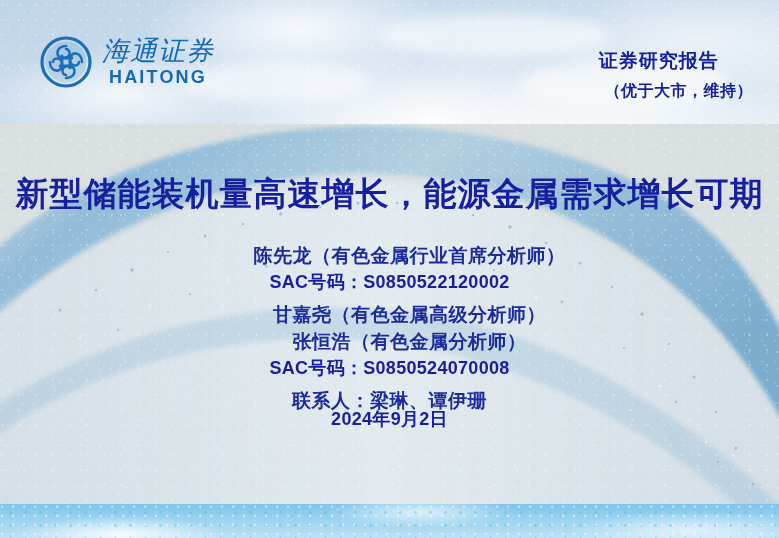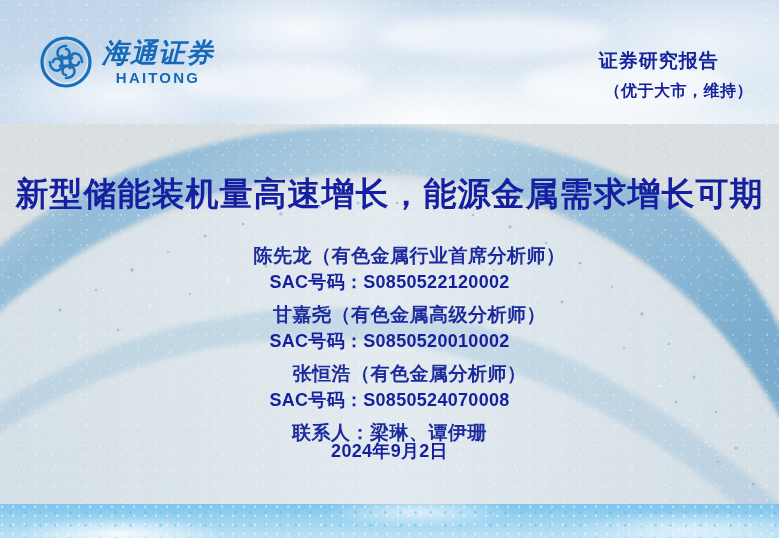--- a/index.html
+++ b/index.html
@@ -118,29 +118,29 @@
   .logo-mark { width: 52px; height: 52px; display: block; }
   .logo-text-wrap {
     display: flex;
     flex-direction: column;
     align-items: center;
     line-height: 1;
   }
   .logo-cn {
     font-family: "Liberation Serif", "DejaVu Serif", serif;
     font-size: 27px;
-    font-weight: 700;
+    font-weight: 400;
     font-style: italic;
     color: #1669b7;
     letter-spacing: 1px;
     white-space: nowrap;
   }
   .logo-en {
     font-family: "Liberation Sans", sans-serif;
-    font-size: 15px;
+    font-size: 18px;
     font-weight: 700;
     color: #1669b7;
     letter-spacing: 2.2px;
     margin-top: 3px;
   }
 
   .header-right {
     position: absolute;
     right: 26px; top: 48px;
     text-align: center;
@@ -365,21 +365,20 @@
   <div class="content">
 
     <div class="main-title">新型储能装机量高速增长，能源金属需求增长可期</div>
 
     <div class="byline">
 
       <div class="analyst-name">陈先龙（有色金属行业首席分析师）</div>
       <div class="analyst-sac">SAC号码：S0850522120002</div>
 
       <div class="analyst-name">甘嘉尧（有色金属高级分析师）</div>
-      <div class="analyst-sac">SAC号码：S0850520010002</div>
 
       <div class="analyst-name">张恒浩（有色金属分析师）</div>
       <div class="analyst-sac">SAC号码：S0850524070008</div>
 
       <div class="contact-line">联系人：梁琳、谭伊珊</div>
       <div class="date-line">2024年9月2日</div>
     </div>
   </div>
 
 </div>

